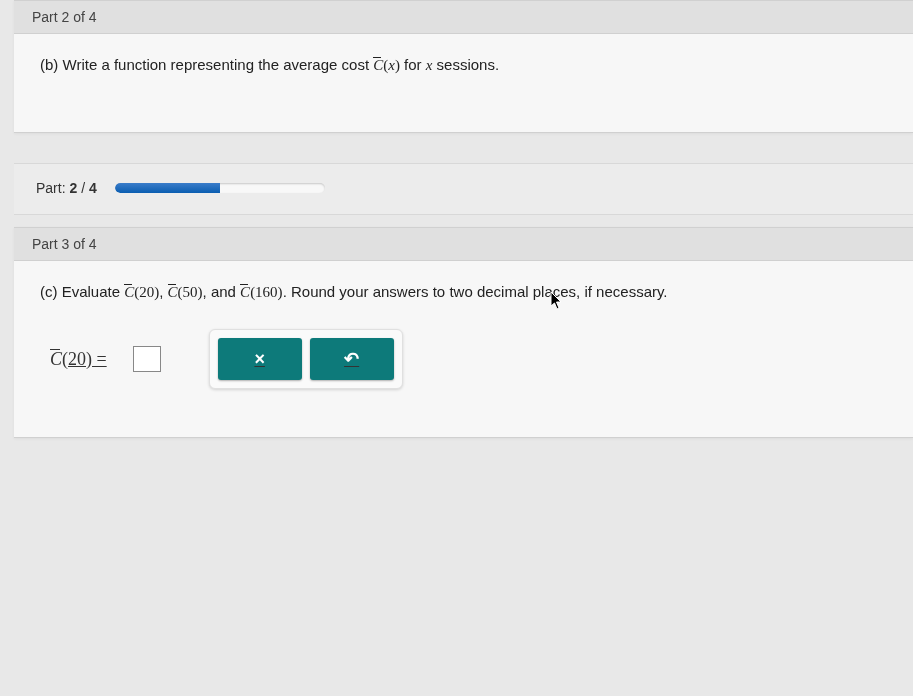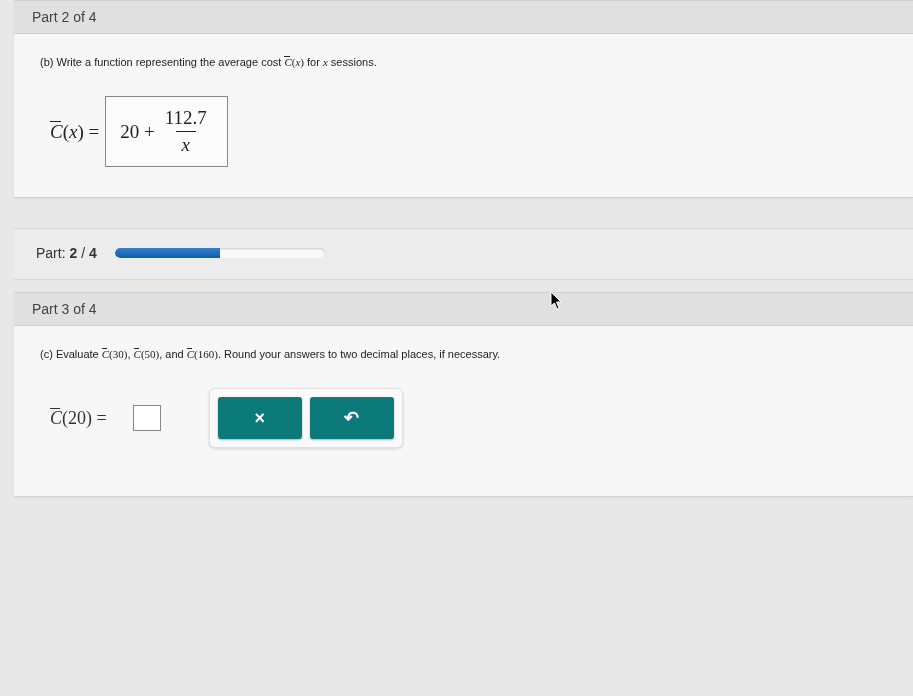--- a/index.html
+++ b/index.html
@@ -25,21 +25,21 @@
       padding: 8px 18px;
       font-size: 14px;
       color: #444;
       border-bottom: 1px solid #d0d0d0;
     }
     .panel-body {
       padding: 22px 26px 30px 26px;
       background: #f7f7f7;
     }
     .prompt-text {
-      font-size: 11px;
+      font-size: 15px;
       color: #222;
       margin-bottom: 28px;
     }
     .math-cbar {
       display: inline-block;
       position: relative;
       font-style: italic;
       font-family: 'Times New Roman', serif;
     }
     .math-cbar::before {
@@ -116,20 +116,21 @@
       margin-top: 12px;
     }
     .eval-line {
       display: flex;
       align-items: center;
       gap: 26px;
       margin-bottom: 18px;
       margin-left: 10px;
       font-family: 'Times New Roman', serif;
       font-size: 18px;
+      text-decoration: underline;
     }
     .input-box {
       width: 28px;
       height: 26px;
       border: 1px solid #888;
       background: #fff;
       display: inline-block;
     }
     .button-group {
       display: inline-flex;
@@ -180,51 +181,39 @@
 <body>
 
 <div class="panel">
   <div class="part-header">
     <span>Part 2 of 4</span>
   </div>
   <div class="panel-body">
     <p class="prompt-text">
       <span>(b) Write a function representing the average cost </span><span class="math-cbar"><span>C</span></span><span class="paren">(</span><span class="italic paren">x</span><span class="paren">)</span><span> for </span><span class="italic paren">x</span><span> sessions.</span>
     </p>
-    <div class="equation-row">
-      <span>
-        <span class="math-cbar"><span>C</span></span><span>(</span><span class="italic">x</span><span>)</span><span> = </span>
-      </span>
-      <span class="answer-box">
-        <span>20 + </span>
-        <span class="fraction">
-          <span class="num">112.7</span>
-          <span class="den">x</span>
-        </span>
-      </span>
-    </div>
   </div>
 </div>
 
 <div class="progress-section">
   <span class="progress-label">
     <span>Part: </span><b>2</b><span class="of4"> / </span><b>4</b>
   </span>
   <div class="progress-bar">
     <div class="progress-fill"></div>
   </div>
 </div>
 
 <div class="panel part3">
   <div class="part-header">
     <span>Part 3 of 4</span>
   </div>
   <div class="panel-body">
     <p class="prompt-text">
-      <span>(c) Evaluate </span><span class="math-cbar"><span>C</span></span><span class="paren">(30)</span><span>, </span><span class="math-cbar"><span>C</span></span><span class="paren">(50)</span><span>, and </span><span class="math-cbar"><span>C</span></span><span class="paren">(160)</span><span>. Round your answers to two decimal places, if necessary.</span>
+      <span>(c) Evaluate </span><span class="math-cbar"><span>C</span></span><span class="paren">(20)</span><span>, </span><span class="math-cbar"><span>C</span></span><span class="paren">(50)</span><span>, and </span><span class="math-cbar"><span>C</span></span><span class="paren">(160)</span><span>. Round your answers to two decimal places, if necessary.</span>
     </p>
 
     <div class="first-row-wrap">
       <div class="eval-line">
         <span>
           <span class="math-cbar"><span>C</span></span><span>(20) = </span>
         </span>
         <span class="input-box"></span>
         <span class="button-group">
           <button class="btn">

